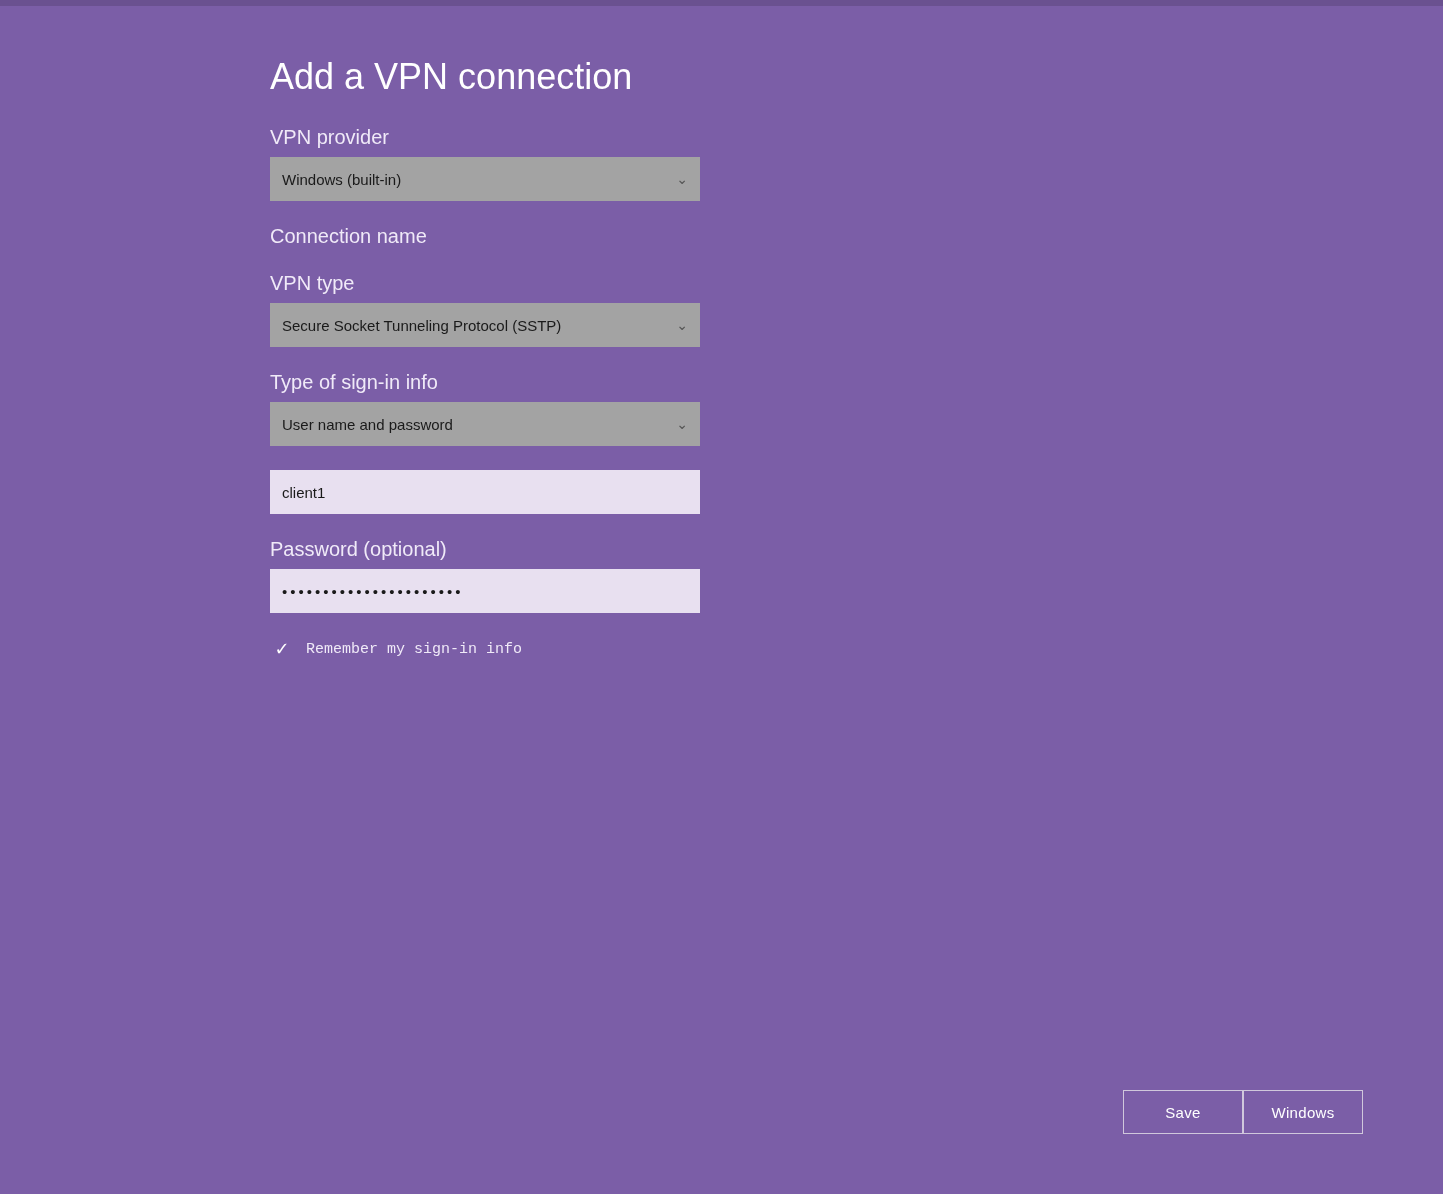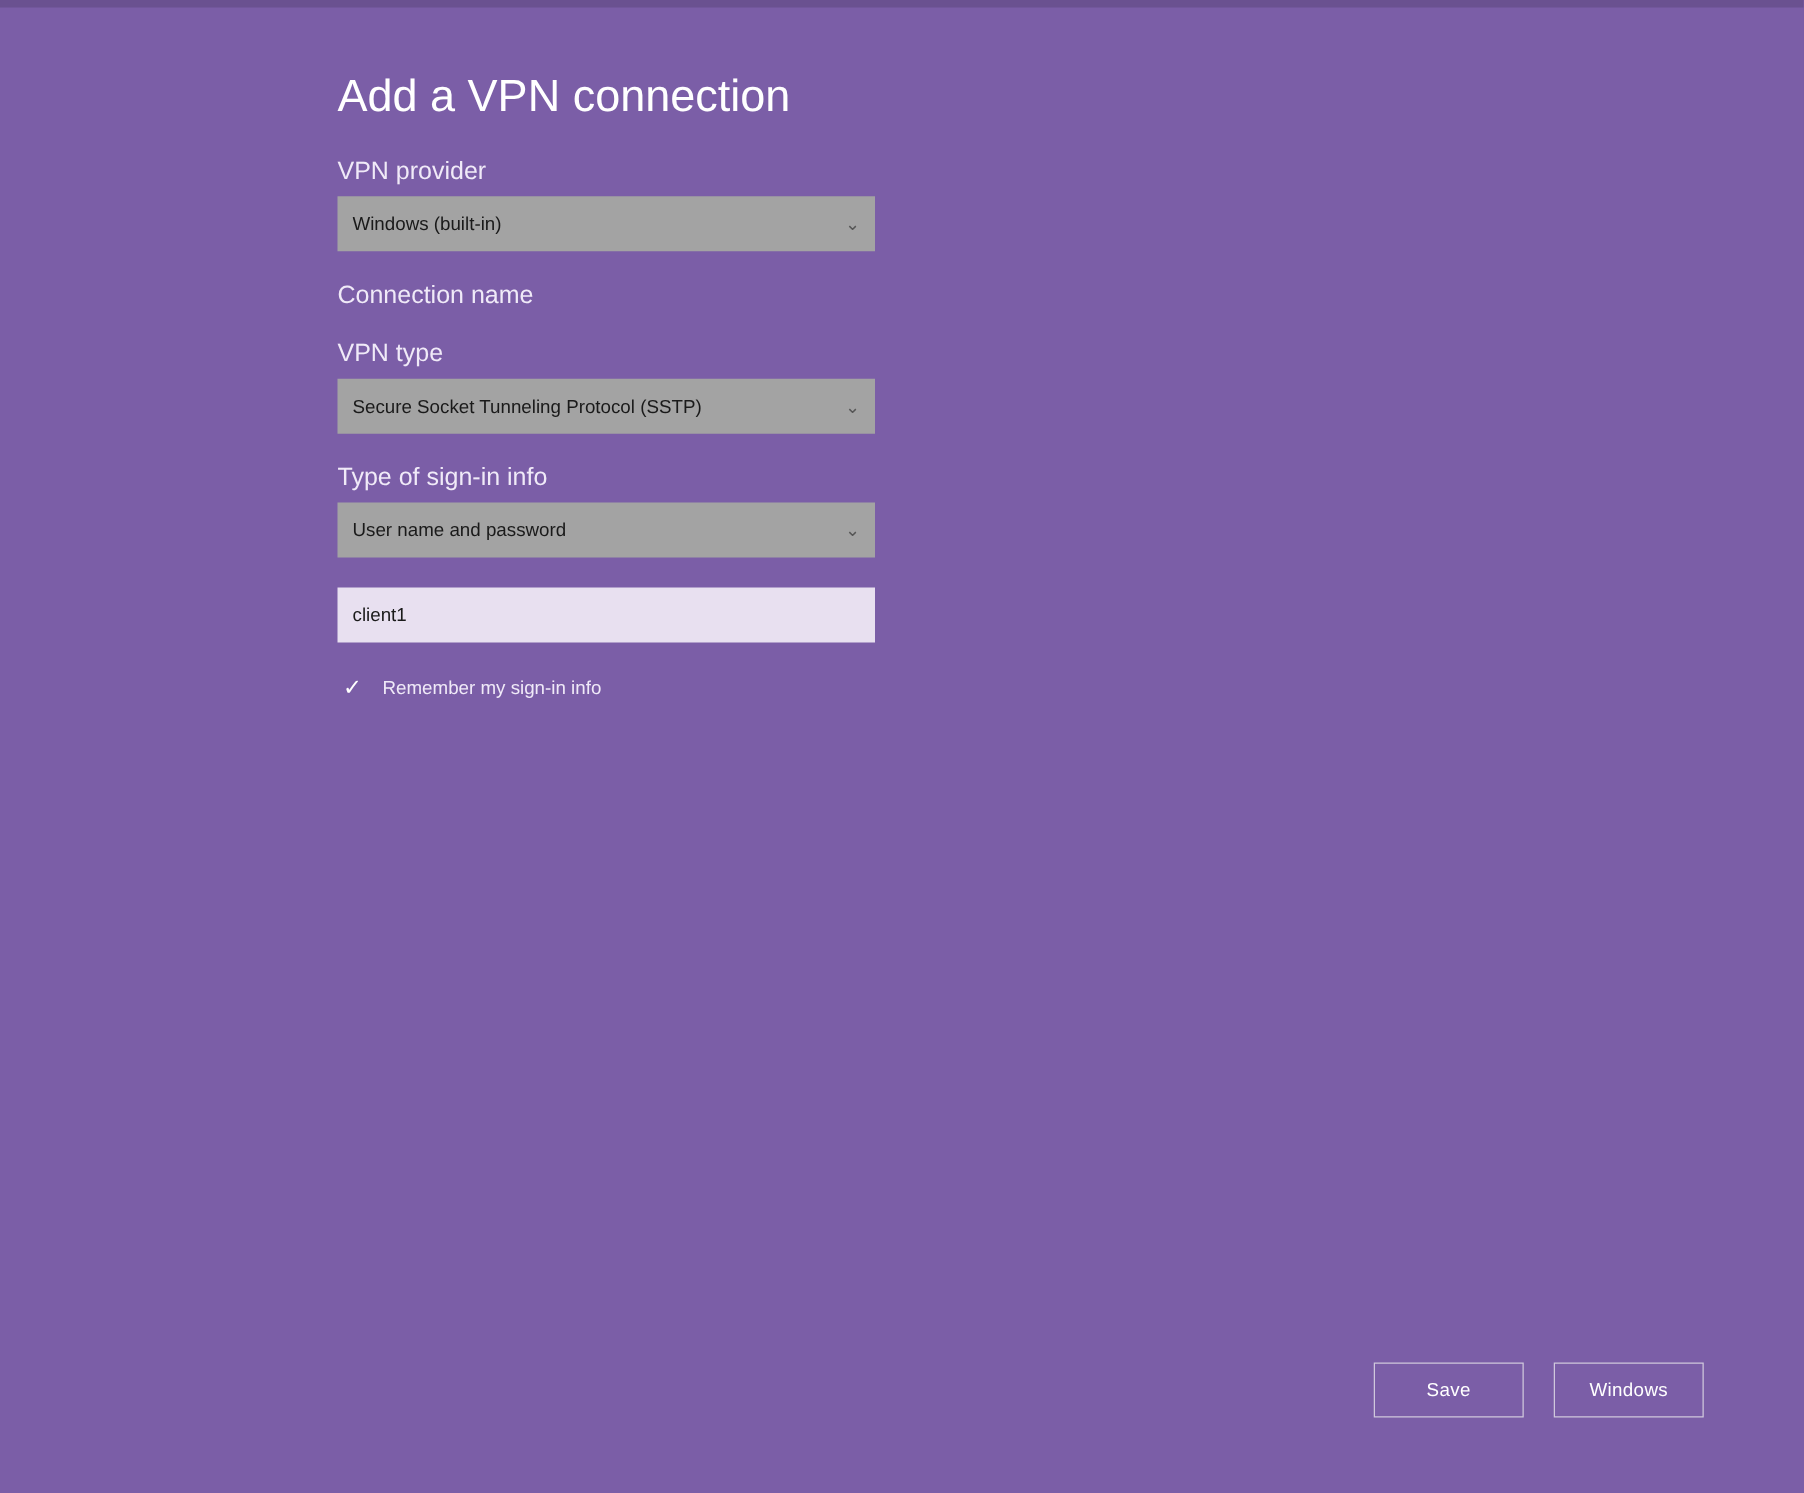--- a/index.html
+++ b/index.html
@@ -131,28 +131,29 @@
       align-items: center;
       justify-content: center;
       color: #ffffff;
       font-size: 18px;
     }
 
     .checkbox-label {
       font-size: 15px;
       color: #f0eaf8;
       cursor: pointer;
+      font-family: Liberation Mono, monospace;
     }
 
     .buttons-row {
       position: absolute;
       bottom: 60px;
       right: 80px;
       display: flex;
-      gap: 24px;
+      gap: 0;
     }
 
     .btn {
       width: 120px;
       height: 44px;
       border: 1px solid #d0c8dc;
       background-color: transparent;
       color: #ffffff;
       font-size: 15px;
       cursor: pointer;
@@ -206,20 +207,24 @@
         <option>User name and password</option>
       </select>
       <span class="chevron-icon">⌄</span>
     </div>
   </div>
 
   <div class="form-section">
     <input type="text" class="text-input" value="client1" style="">
   </div>
 
+  <div class="form-section">
+    <div class="field-label">Password (optional)</div>
+    <input type="password" class="text-input password-input" value="supersecretpassword123" style="">
+  </div>
 
   <div class="checkbox-row">
     <span class="checkbox-check">✓</span>
     <span class="checkbox-label">Remember my sign-in info</span>
   </div>
 
 </div>
 
 <div class="buttons-row">
   <button class="btn">Save</button>

